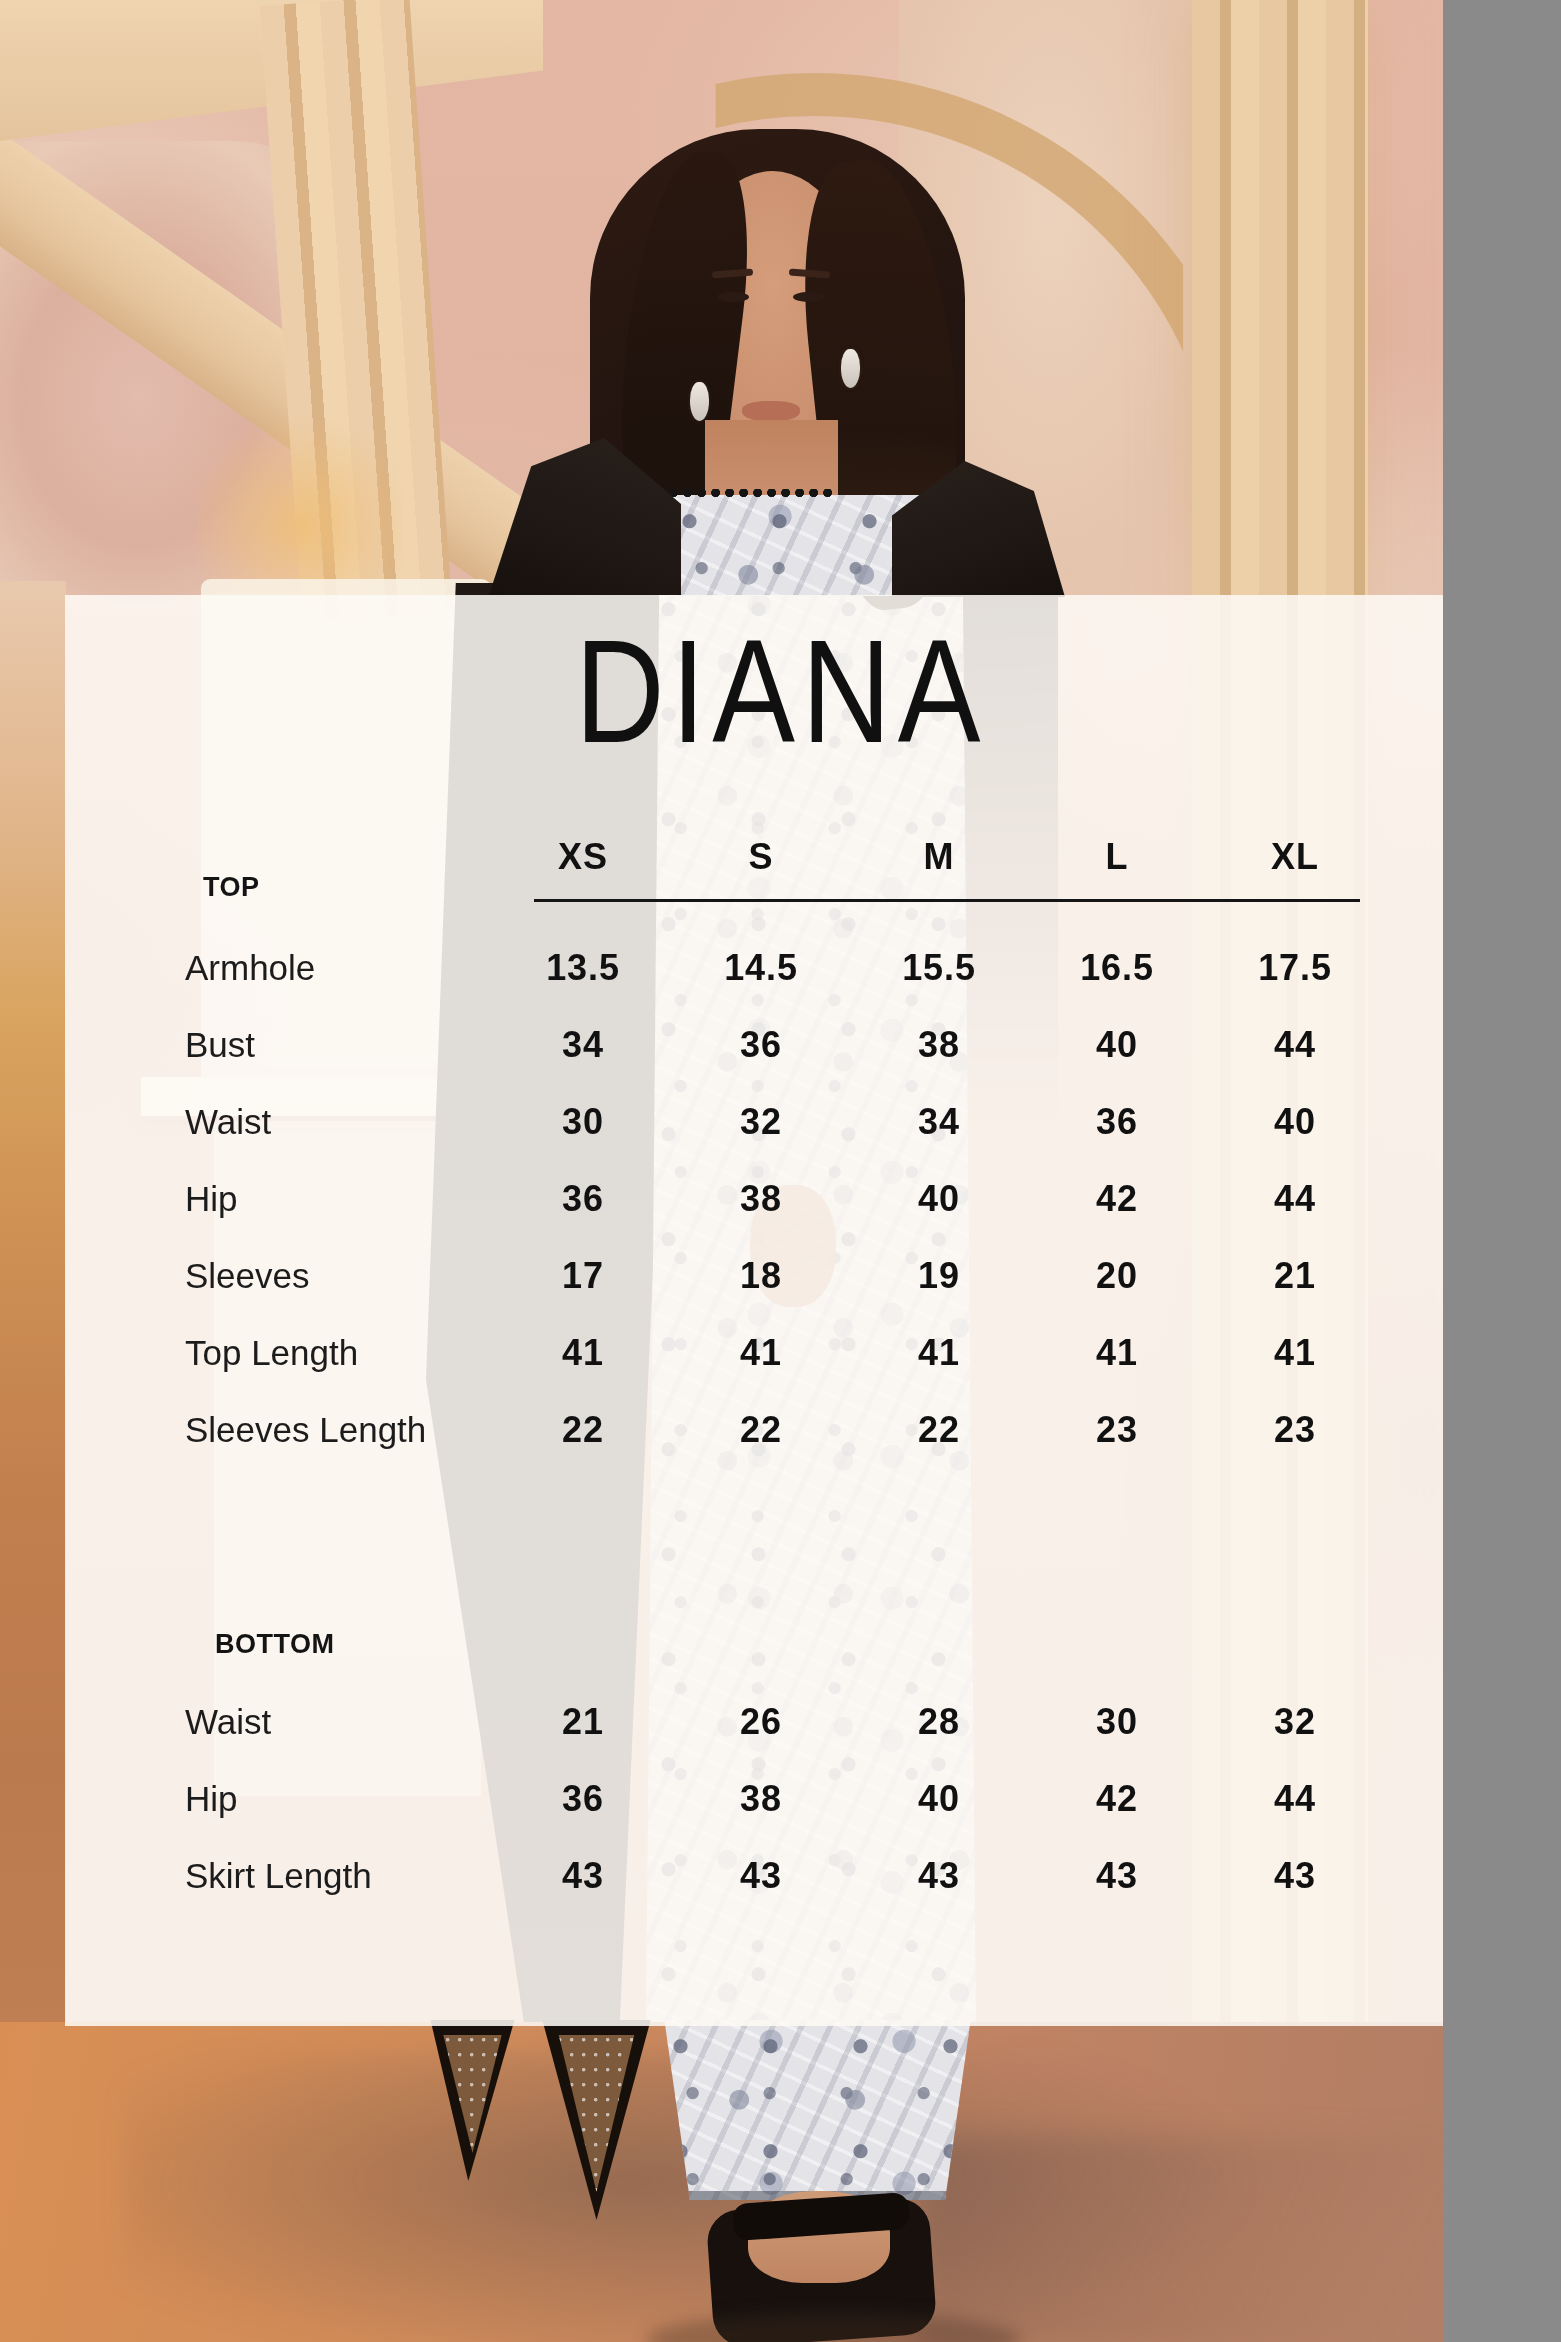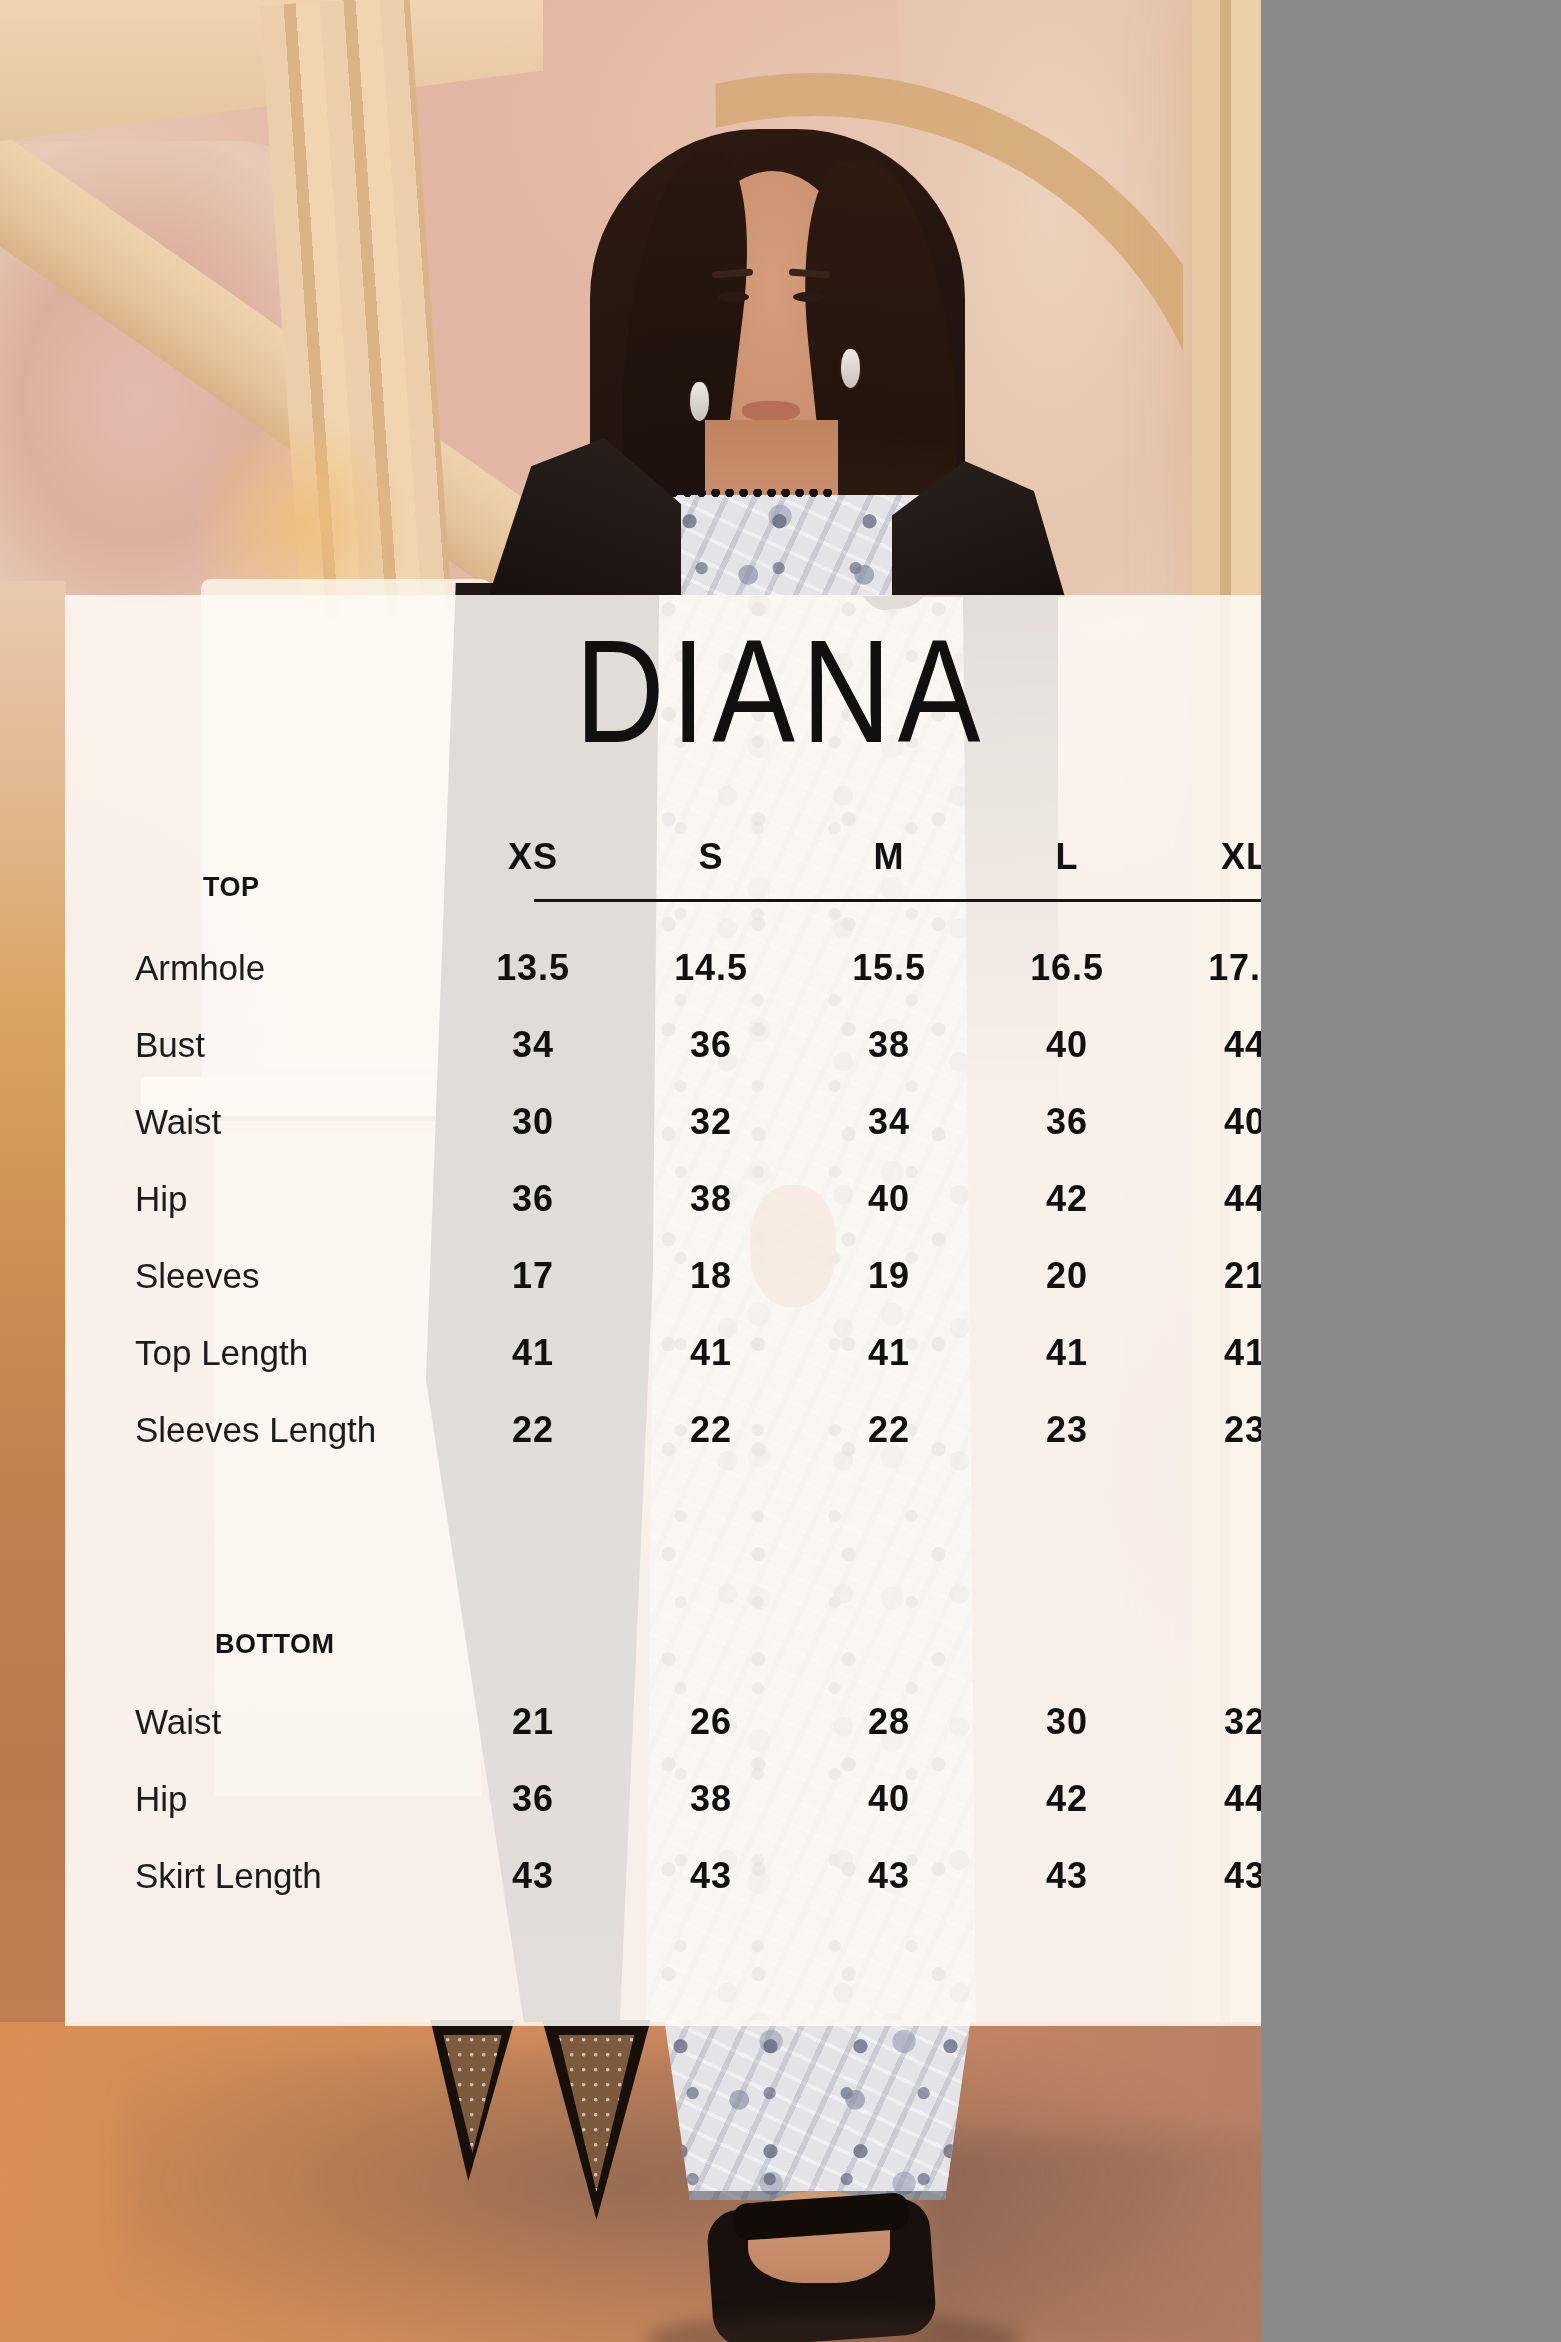--- a/index.html
+++ b/index.html
@@ -1,16 +1,16 @@
 <!DOCTYPE html>
 <html style="font-size:15px"><head>
 <meta charset="utf-8">
 <style>
   html,body{margin:0;padding:0;background:#8a8a8a;}
-  .stage{position:relative;width:1261px;height:2342px;overflow:hidden;
+  .stage{position:relative;width:1443px;height:2342px;overflow:hidden;
          font-family:"Liberation Sans",sans-serif;color:#1a1a1a;}
   .stage *{position:absolute;box-sizing:border-box;}
 
   
   .photo{inset:0;overflow:hidden;}
   .wall{inset:0;background:
     radial-gradient(ellipse 468px 328px at 6% 10%, rgba(243,226,210,.55), transparent 70%),
     radial-gradient(ellipse 525px 394px at 90% 26%, rgba(242,223,206,.6), transparent 70%),
     radial-gradient(ellipse 600px 403px at 72% 6%, rgba(238,212,191,.55), transparent 70%),
     radial-gradient(ellipse 431px 487px at 99% 62%, rgba(199,143,122,.55), transparent 72%),
@@ -123,21 +123,21 @@
     background-size:12px 15px;}
   .tail-1{left:420px;width:105px;height:161px;clip-path:polygon(10% 0,90% 0,46% 100%);}
   .tail-2{left:532px;width:129px;height:200px;clip-path:polygon(8% 0,92% 0,50% 100%);}
 
   
   .panel{left:65px;top:595px;width:1432px;height:1431px;
     background:rgba(253,249,245,.87);z-index:10;}
   .panel .title{left:0;top:20.6px;width:100%;height:150px;line-height:150px;text-align:center;
     font-size:141px;font-weight:200;letter-spacing:7.5px;color:#101010;
     transform:scale(.88,1.04);}
-  .grid-row{left:0;width:100%;padding-left:70px;display:grid;
+  .grid-row{left:0;width:100%;padding-left:120px;display:grid;
     grid-template-columns:309px 178px 178px 178px 178px 178px;align-items:center;}
   .size-header{top:236px;height:51px;}
   .size-header .val{font-size:34px;font-weight:700;letter-spacing:0.9px;}
   .section-label{left:138px;height:51px;line-height:51px;font-size:27px;font-weight:700;
     letter-spacing:0.5px;color:#141414;}
   .top-label{top:267px;}
   .bottom-label{top:1024px;margin-left:12px;}
   .rule{left:469px;top:304px;width:826px;height:2.8px;background:#151515;}
   .rows{width:100%;}
   .rows-top{top:334px;}

